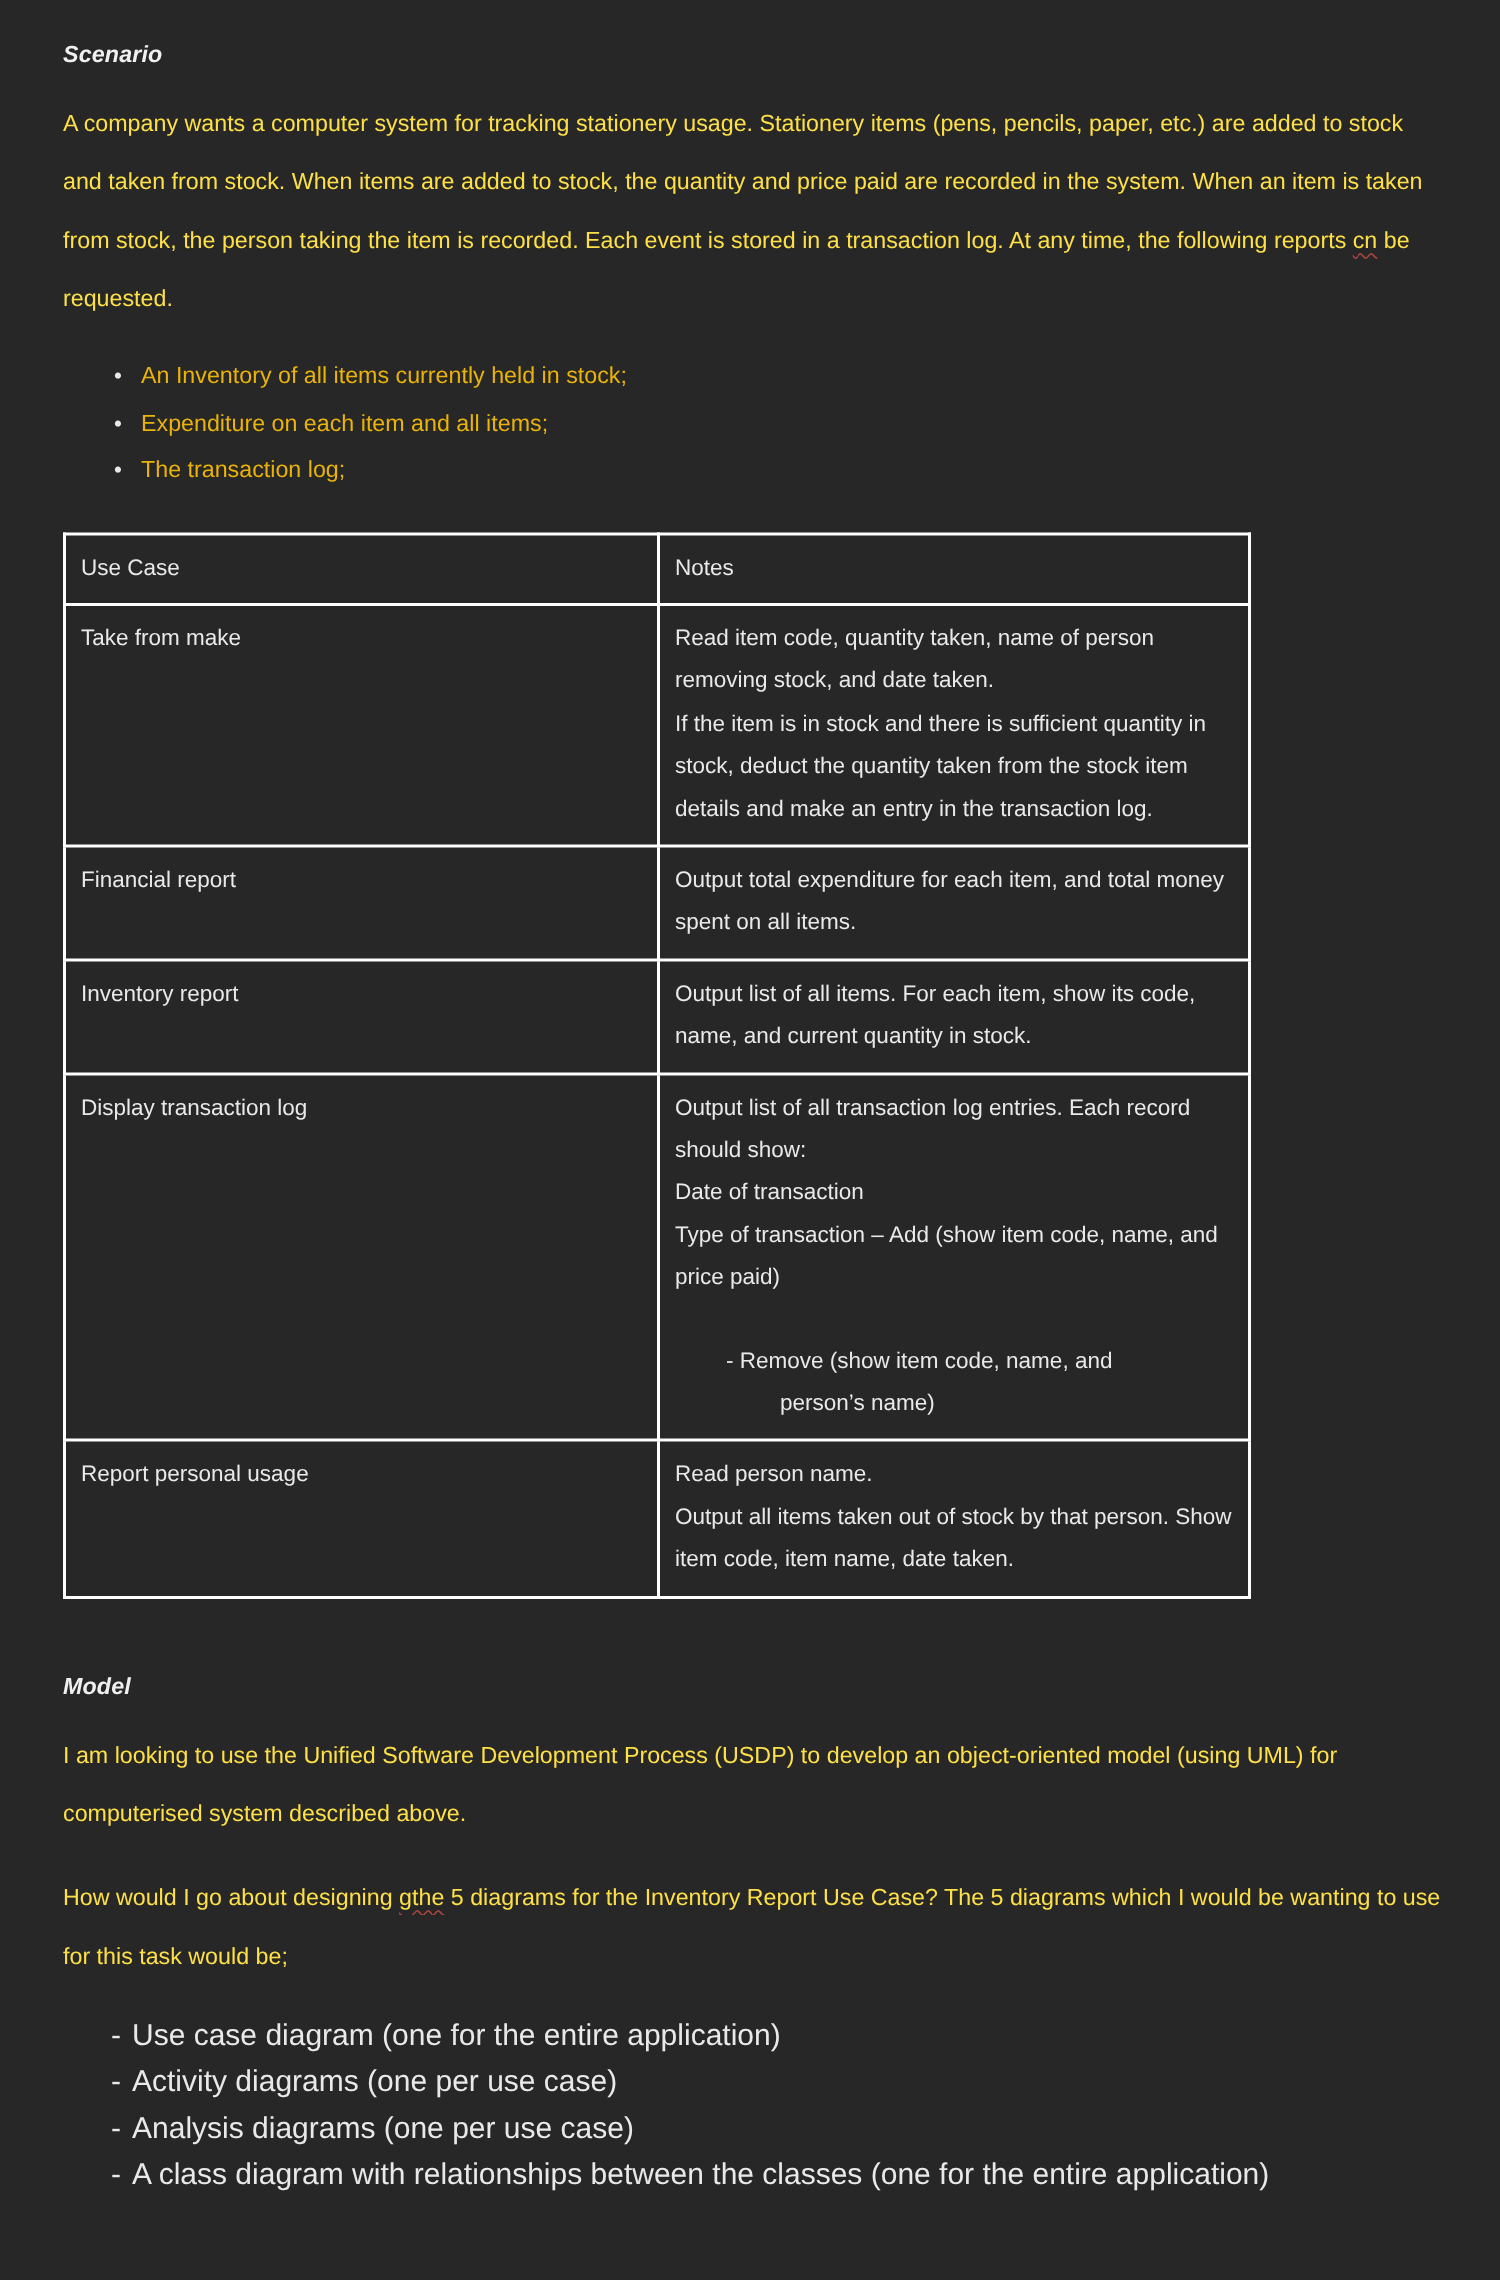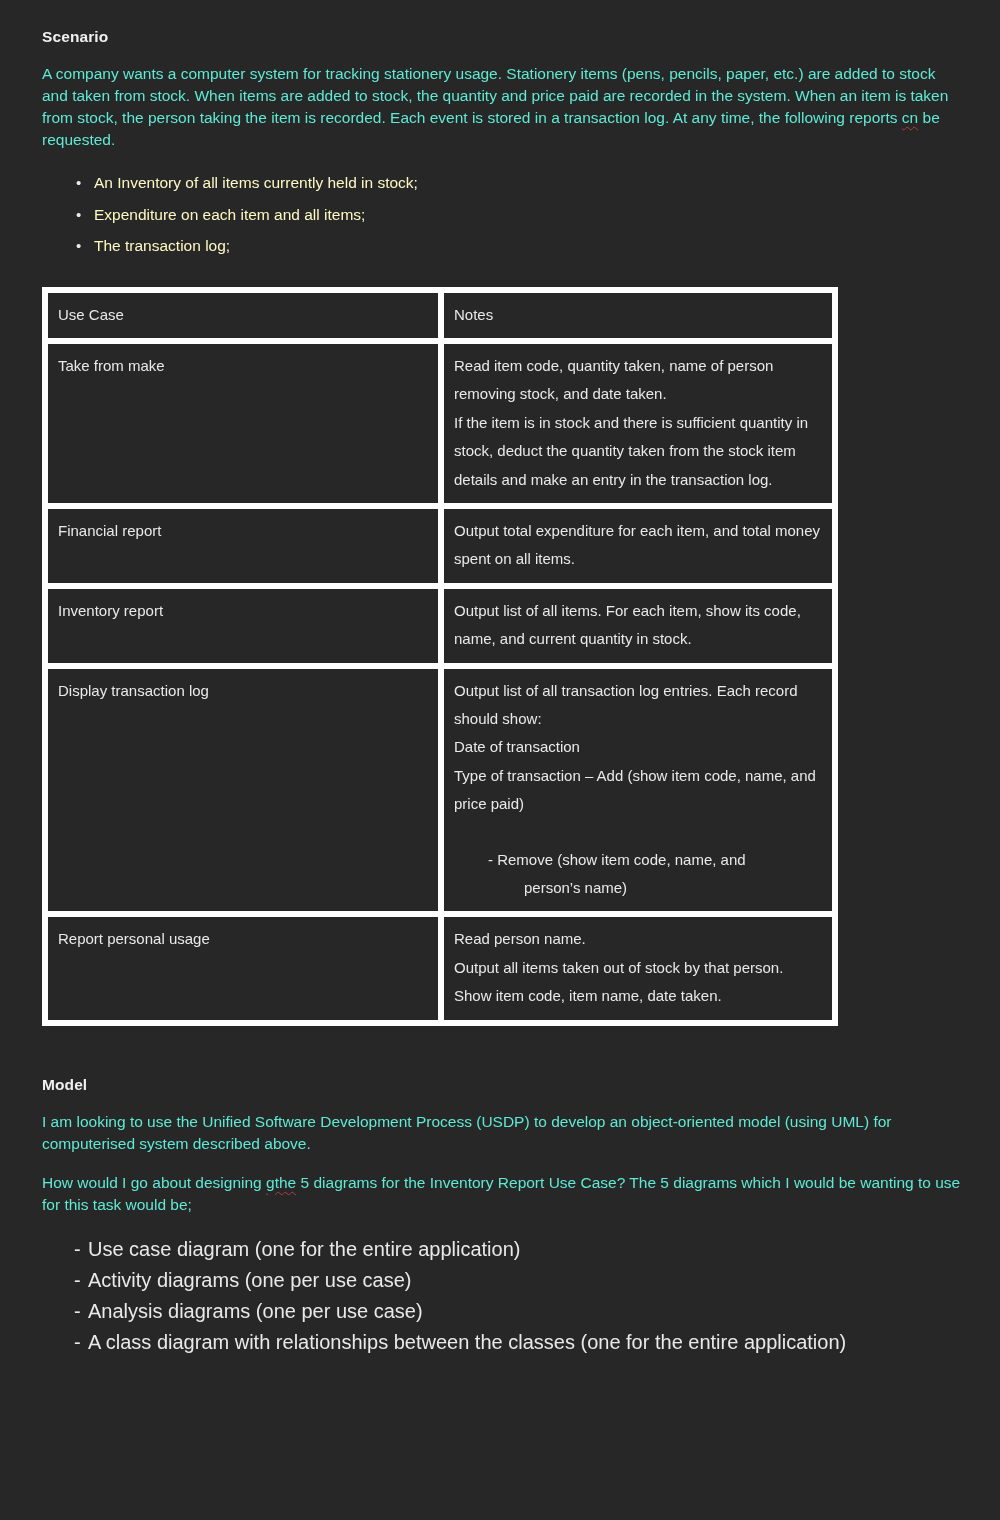--- a/index.html
+++ b/index.html
@@ -20,38 +20,39 @@
     box-sizing: border-box;
     padding: 22px 20px 20px 42px;
     background: #272727;
   }
   .section-heading {
     font-size: 15.5px;
     font-weight: bold;
     color: #f0f0f0;
     margin: 6px 0 0 0;
     letter-spacing: .1px;
+    font-style: italic;
   }
   .para {
     font-size: 15.5px;
-    line-height: 22px;
-    color: #5eead4;
+    line-height: 39px;
+    color: #fde047;
     margin: 17px 0 0 0;
     max-width: 922px;
   }
 
   .bullet-list {
     list-style: none;
     margin: 16px 0 0 0;
     padding: 0 0 0 30px;
   }
   .bullet-list li {
     font-size: 15.5px;
     line-height: 31.5px;
-    color: #fef9c3;
+    color: #eab308;
     position: relative;
     padding-left: 22px;
   }
   .bullet-list li::before {
     content: "\2022";
     position: absolute;
     left: 4px;
     top: 0;
     font-size: 15px;
     color: #e9e9e9;
@@ -76,21 +77,21 @@
     top: 0;
   }
 
   table.usecase-table {
     border-collapse: collapse;
     margin: 25px 0 0 0;
     width: 790px;
     table-layout: fixed;
   }
   table.usecase-table td {
-    border: 6px solid #ffffff;
+    border: 2px solid #ffffff;
     vertical-align: top;
     padding: 8px 9px 9px 10px;
     font-size: 15px;
     line-height: 28.4px;
     color: #e9e9e9;
   }
   table.usecase-table col.c1 { width: 396px; }
   table.usecase-table col.c2 { width: 394px; }
   .note-line { display: block; }
   .note-line.ind1 { padding-left: 34px; margin-top: 27px; }

